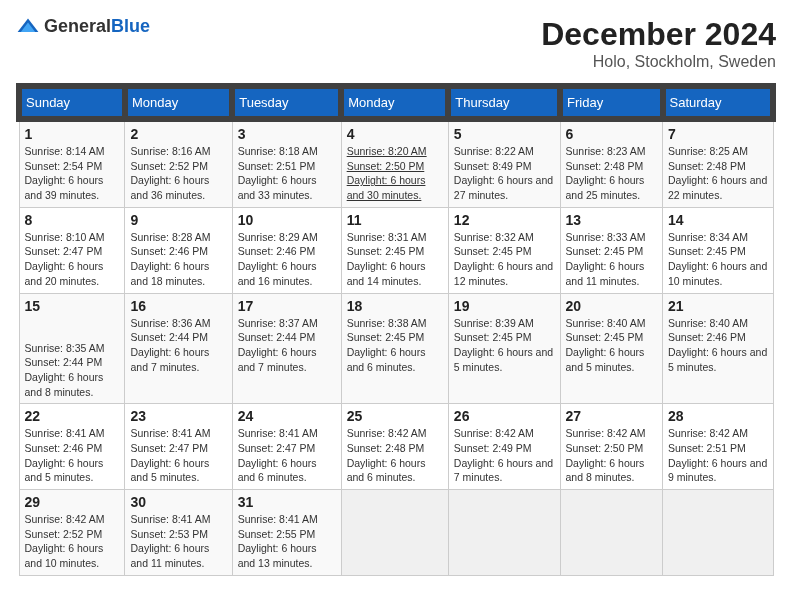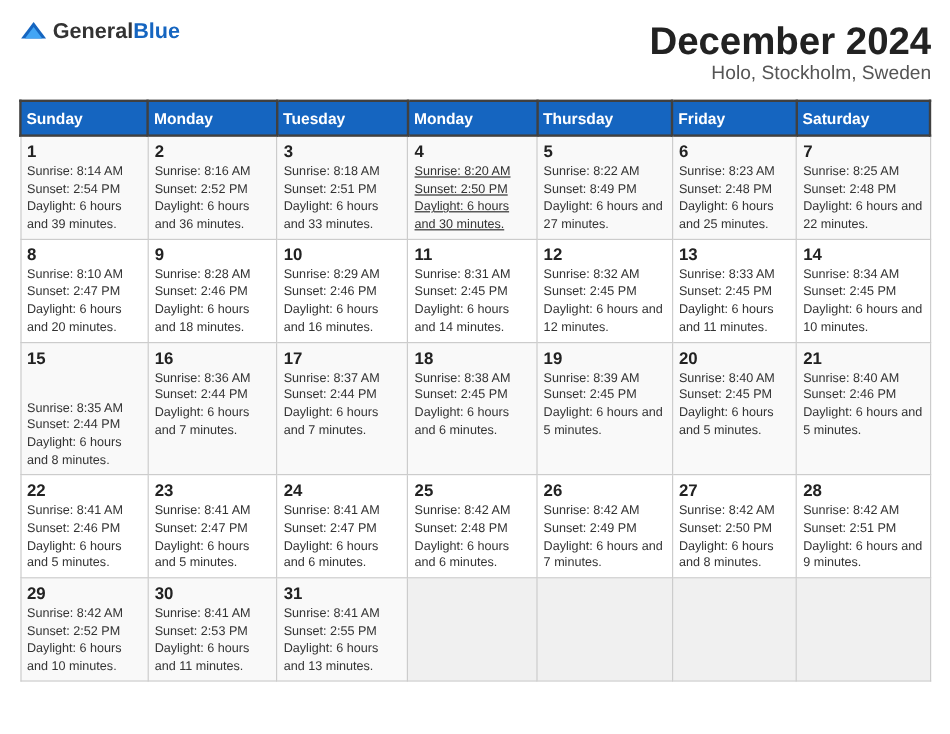--- a/index.html
+++ b/index.html
@@ -51,22 +51,22 @@
       width: 100%;
       border-collapse: collapse;
       font-size: 11px;
     }
     thead tr th {
       background-color: #1565c0;
       color: #fff;
       padding: 6px 4px;
       text-align: left;
       font-size: 13px;
-      font-weight: bold;
-      border: 2px solid #404040;
+      font-weight: normal;
+      border: 6px solid #404040;
     }
     tbody tr td {
       border: 1px solid #ccc;
       vertical-align: top;
       padding: 4px 5px;
       min-height: 70px;
       height: 80px;
       background: #fff;
     }
     tbody tr:nth-child(odd) td {

